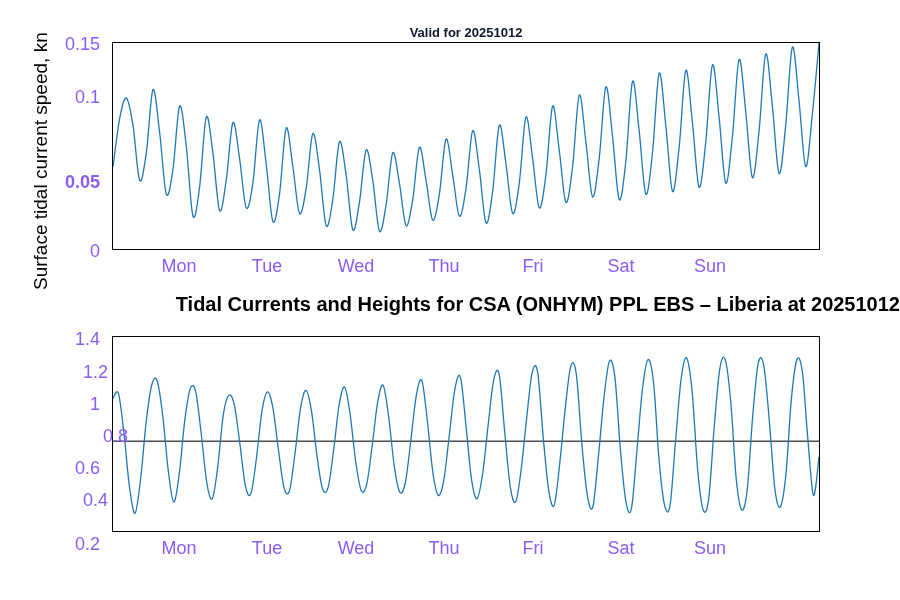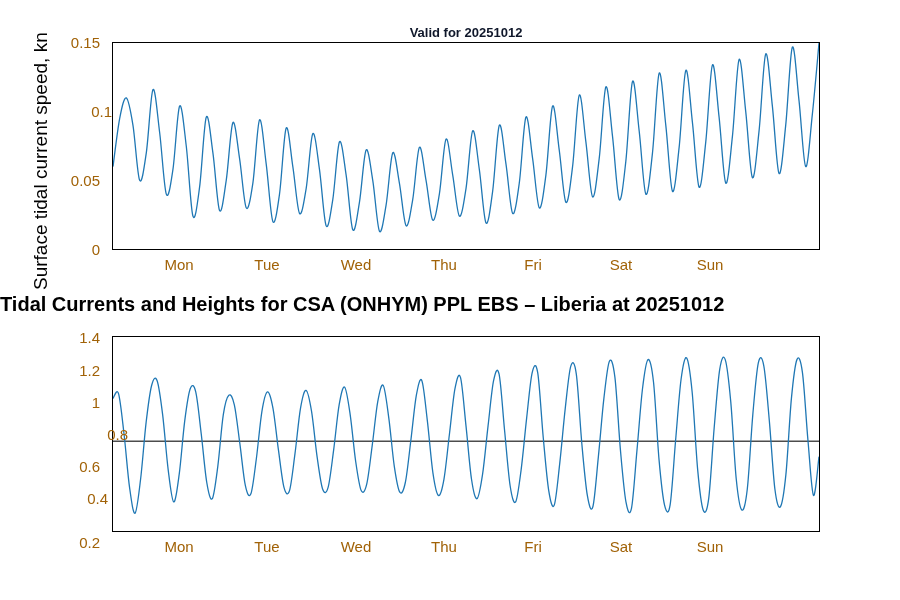--- a/index.html
+++ b/index.html
@@ -72,21 +72,21 @@
     left: 112px;
     top: 25px;
     width: 708px;
   }
 
   .super-title {
     position: absolute;
     left: 0px;
     top: 293px;
     width: 900px;
-    text-align: left;
+    text-align: right;
     font-weight: bold;
     font-size: 20px;
     color: #000000;
     white-space: nowrap;
     z-index: 5;
   }
 
   
   .ylabel {
     position: absolute;
@@ -97,22 +97,22 @@
     transform: rotate(-90deg);
   }
   #top-ylabel {
     left: 30px;
     top: 290px;
   }
 
   
   .tick-label {
     position: absolute;
-    font-size: 15px;
-    color: #a16207;
+    font-size: 18px;
+    color: #8b5cf6;
     white-space: nowrap;
   }
   .ytick-label {
     text-align: right;
     width: 100px;
   }
   .xtick-label {
     text-align: center;
     width: 80px;
   }
@@ -126,22 +126,22 @@
 
   <div class="ylabel" id="top-ylabel">Surface tidal current speed, kn</div>
 
   <div class="plot-box" id="top-plot-box">
     <svg class="plot-svg" id="top-svg" width="706" height="206" viewBox="0 0 706 206">
         <path d="M 0.00 123.60 C 1.11 115.59, 4.44 86.98, 6.66 75.53 C 8.88 64.09, 11.10 53.79, 13.32 54.93 C 15.54 56.08, 17.76 68.67, 19.98 82.40 C 22.20 96.13, 24.42 132.76, 26.64 137.33 C 28.86 141.91, 31.08 124.97, 33.30 109.87 C 35.52 94.76, 37.74 50.13, 39.96 46.69 C 42.18 43.26, 44.40 71.87, 46.62 89.27 C 48.84 106.66, 51.06 144.89, 53.28 151.07 C 55.50 157.25, 57.72 141.00, 59.94 126.35 C 62.16 111.70, 64.38 67.06, 66.60 63.17 C 68.82 59.28, 71.04 84.69, 73.26 103.00 C 75.48 121.31, 77.70 166.17, 79.92 173.04 C 82.14 179.91, 84.36 160.68, 86.58 144.20 C 88.81 127.72, 91.03 79.88, 93.25 74.16 C 95.47 68.44, 97.69 94.30, 99.91 109.87 C 102.13 125.43, 104.35 162.97, 106.57 167.55 C 108.79 172.12, 111.01 151.98, 113.23 137.33 C 115.45 122.68, 117.67 83.32, 119.89 79.65 C 122.11 75.99, 124.33 101.17, 126.55 115.36 C 128.77 129.55, 130.99 160.68, 133.21 164.80 C 135.43 168.92, 137.65 154.73, 139.87 140.08 C 142.09 125.43, 144.31 80.11, 146.53 76.91 C 148.75 73.70, 150.97 103.92, 153.19 120.85 C 155.41 137.79, 157.63 173.50, 159.85 178.53 C 162.07 183.57, 164.29 166.63, 166.51 151.07 C 168.73 135.50, 170.95 89.72, 173.17 85.15 C 175.39 80.57, 177.61 109.41, 179.83 123.60 C 182.05 137.79, 184.27 166.63, 186.49 170.29 C 188.71 173.96, 190.93 158.85, 193.15 145.57 C 195.37 132.30, 197.59 93.84, 199.81 90.64 C 202.03 87.44, 204.25 111.01, 206.47 126.35 C 208.69 141.68, 210.91 177.62, 213.13 182.65 C 215.35 187.69, 217.57 170.52, 219.79 156.56 C 222.01 142.60, 224.23 103.00, 226.45 98.88 C 228.67 94.76, 230.89 117.19, 233.11 131.84 C 235.33 146.49, 237.55 182.20, 239.77 186.77 C 241.99 191.35, 244.21 172.58, 246.43 159.31 C 248.65 146.03, 250.87 110.78, 253.09 107.12 C 255.31 103.46, 257.53 123.83, 259.75 137.33 C 261.97 150.84, 264.19 184.03, 266.42 188.15 C 268.64 192.27, 270.86 175.10, 273.08 162.05 C 275.30 149.01, 277.52 113.53, 279.74 109.87 C 281.96 106.20, 284.18 127.95, 286.40 140.08 C 288.62 152.21, 290.84 179.91, 293.06 182.65 C 295.28 185.40, 297.50 169.61, 299.72 156.56 C 301.94 143.51, 304.16 107.58, 306.38 104.37 C 308.60 101.17, 310.82 125.20, 313.04 137.33 C 315.26 149.46, 317.48 174.87, 319.70 177.16 C 321.92 179.45, 324.14 164.57, 326.36 151.07 C 328.58 137.56, 330.80 99.34, 333.02 96.13 C 335.24 92.93, 337.46 119.02, 339.68 131.84 C 341.90 144.66, 344.12 170.75, 346.34 173.04 C 348.56 175.33, 350.78 159.76, 353.00 145.57 C 355.22 131.38, 357.44 91.10, 359.66 87.89 C 361.88 84.69, 364.10 111.01, 366.32 126.35 C 368.54 141.68, 370.76 176.24, 372.98 179.91 C 375.20 183.57, 377.42 164.57, 379.64 148.32 C 381.86 132.07, 384.08 86.98, 386.30 82.40 C 388.52 77.82, 390.74 106.20, 392.96 120.85 C 395.18 135.50, 397.40 167.09, 399.62 170.29 C 401.84 173.50, 404.06 156.10, 406.28 140.08 C 408.50 124.06, 410.72 78.28, 412.94 74.16 C 415.16 70.04, 417.38 100.25, 419.60 115.36 C 421.82 130.47, 424.04 162.05, 426.26 164.80 C 428.48 167.55, 430.70 148.78, 432.92 131.84 C 435.14 114.90, 437.36 67.29, 439.58 63.17 C 441.81 59.05, 444.03 91.10, 446.25 107.12 C 448.47 123.14, 450.69 156.56, 452.91 159.31 C 455.13 162.05, 457.35 141.45, 459.57 123.60 C 461.79 105.75, 464.01 56.31, 466.23 52.19 C 468.45 48.07, 470.67 81.94, 472.89 98.88 C 475.11 115.82, 477.33 151.07, 479.55 153.81 C 481.77 156.56, 483.99 133.67, 486.21 115.36 C 488.43 97.05, 490.65 47.61, 492.87 43.95 C 495.09 40.28, 497.31 74.62, 499.53 93.39 C 501.75 112.16, 503.97 152.44, 506.19 156.56 C 508.41 160.68, 510.63 137.79, 512.85 118.11 C 515.07 98.42, 517.29 43.49, 519.51 38.45 C 521.73 33.42, 523.95 69.12, 526.17 87.89 C 528.39 106.66, 530.61 147.40, 532.83 151.07 C 535.05 154.73, 537.27 130.01, 539.49 109.87 C 541.71 89.72, 543.93 34.79, 546.15 30.21 C 548.37 25.64, 550.59 62.72, 552.81 82.40 C 555.03 102.08, 557.25 144.66, 559.47 148.32 C 561.69 151.98, 563.91 124.52, 566.13 104.37 C 568.35 84.23, 570.57 31.59, 572.79 27.47 C 575.01 23.35, 577.23 60.20, 579.45 79.65 C 581.67 99.11, 583.89 141.00, 586.11 144.20 C 588.33 147.40, 590.55 119.25, 592.77 98.88 C 594.99 78.51, 597.21 26.09, 599.43 21.97 C 601.65 17.85, 603.87 54.48, 606.09 74.16 C 608.31 93.84, 610.53 136.88, 612.75 140.08 C 614.97 143.28, 617.19 113.99, 619.42 93.39 C 621.64 72.79, 623.86 20.60, 626.08 16.48 C 628.30 12.36, 630.52 48.98, 632.74 68.67 C 634.96 88.35, 637.18 131.38, 639.40 134.59 C 641.62 137.79, 643.84 108.49, 646.06 87.89 C 648.28 67.29, 650.50 15.11, 652.72 10.99 C 654.94 6.87, 657.16 43.26, 659.38 63.17 C 661.60 83.09, 663.82 127.26, 666.04 130.47 C 668.26 133.67, 670.48 103.46, 672.70 82.40 C 674.92 61.34, 677.14 8.24, 679.36 4.12 C 681.58 0.00, 683.80 37.77, 686.02 57.68 C 688.24 77.59, 690.46 121.31, 692.68 123.60 C 694.90 125.89, 697.12 92.01, 699.34 71.41 C 701.56 50.81, 704.89 11.90, 706.00 0.00" fill="none" stroke="#1f77b4" stroke-width="1.3" stroke-linejoin="round"></path>
       </svg>
   </div>
 
   <div class="tick-label ytick-label" style="left:0px; top:241px;">0</div>
-  <div class="tick-label ytick-label" style="left:0px; top:172px;">0.05</div>
-  <div class="tick-label ytick-label" style="left:0px; top:103px;margin-left:12px;">0.1</div>
+  <div class="tick-label ytick-label" style="left:0px; top:172px;font-weight:bold;">0.05</div>
+  <div class="tick-label ytick-label" style="left:0px; top:87px;">0.1</div>
   <div class="tick-label ytick-label" style="left:0px; top:34px;">0.15</div>
 
   <div class="tick-label xtick-label" style="left:139px; top:256px;">Mon</div>
   <div class="tick-label xtick-label" style="left:227px; top:256px;">Tue</div>
   <div class="tick-label xtick-label" style="left:316px; top:256px;">Wed</div>
   <div class="tick-label xtick-label" style="left:404px; top:256px;">Thu</div>
   <div class="tick-label xtick-label" style="left:493px; top:256px;">Fri</div>
   <div class="tick-label xtick-label" style="left:581px; top:256px;">Sat</div>
   <div class="tick-label xtick-label" style="left:670px; top:256px;">Sun</div>
 </div>
@@ -155,21 +155,21 @@
         <line x1="0" x2="706" y1="104.28" y2="104.28" stroke="#4d4d4d" stroke-width="1.6"></line>
         <path d="M 0.00 61.43 C 0.92 60.62, 3.68 50.66, 5.52 56.58 C 7.35 62.51, 9.19 81.37, 11.03 97.00 C 12.87 112.63, 14.71 137.15, 16.55 150.35 C 18.39 163.55, 20.22 177.56, 22.06 176.22 C 23.90 174.87, 25.74 157.36, 27.58 142.27 C 29.42 127.18, 31.26 101.31, 33.09 85.68 C 34.93 70.06, 36.77 55.51, 38.61 48.50 C 40.45 41.49, 42.29 38.80, 44.13 43.65 C 45.96 48.50, 47.80 62.78, 49.64 77.60 C 51.48 92.42, 53.32 118.02, 55.16 132.57 C 56.99 147.12, 58.83 164.09, 60.67 164.90 C 62.51 165.71, 64.35 150.89, 66.19 137.42 C 68.03 123.94, 69.86 98.35, 71.70 84.07 C 73.54 69.79, 75.38 56.58, 77.22 51.73 C 79.06 46.88, 80.90 47.42, 82.73 54.97 C 84.57 62.51, 86.41 81.91, 88.25 97.00 C 90.09 112.09, 91.93 134.72, 93.77 145.50 C 95.60 156.28, 97.44 164.36, 99.28 161.67 C 101.12 158.97, 102.96 143.34, 104.80 129.33 C 106.64 115.32, 108.47 89.46, 110.31 77.60 C 112.15 65.74, 113.99 59.82, 115.83 58.20 C 117.67 56.58, 119.51 59.82, 121.34 67.90 C 123.18 75.98, 125.02 93.23, 126.86 106.70 C 128.70 120.17, 130.54 140.38, 132.38 148.73 C 134.21 157.09, 136.05 161.40, 137.89 156.82 C 139.73 152.24, 141.57 134.99, 143.41 121.25 C 145.24 107.51, 147.08 85.41, 148.92 74.37 C 150.76 63.32, 152.60 55.51, 154.44 54.97 C 156.28 54.43, 158.11 61.43, 159.95 71.13 C 161.79 80.83, 163.63 99.96, 165.47 113.17 C 167.31 126.37, 169.15 143.61, 170.98 150.35 C 172.82 157.09, 174.66 159.24, 176.50 153.58 C 178.34 147.92, 180.18 130.14, 182.02 116.40 C 183.85 102.66, 185.69 81.64, 187.53 71.13 C 189.37 60.62, 191.21 52.81, 193.05 53.35 C 194.89 53.89, 196.72 63.32, 198.56 74.37 C 200.40 85.41, 202.24 106.70, 204.08 119.63 C 205.92 132.57, 207.76 146.85, 209.59 151.97 C 211.43 157.09, 213.27 156.82, 215.11 150.35 C 216.95 143.88, 218.79 126.91, 220.63 113.17 C 222.46 99.43, 224.30 78.41, 226.14 67.90 C 227.98 57.39, 229.82 48.50, 231.66 50.12 C 233.49 51.73, 235.33 65.21, 237.17 77.60 C 239.01 89.99, 240.85 111.82, 242.69 124.48 C 244.53 137.15, 246.36 149.81, 248.20 153.58 C 250.04 157.36, 251.88 154.66, 253.72 147.12 C 255.56 139.57, 257.40 122.06, 259.23 108.32 C 261.07 94.57, 262.91 74.64, 264.75 64.67 C 266.59 54.70, 268.43 45.81, 270.27 48.50 C 272.10 51.19, 273.94 67.36, 275.78 80.83 C 277.62 94.31, 279.46 116.94, 281.30 129.33 C 283.14 141.73, 284.97 152.51, 286.81 155.20 C 288.65 157.89, 290.49 154.12, 292.33 145.50 C 294.17 136.88, 296.01 118.02, 297.84 103.47 C 299.68 88.92, 301.52 68.17, 303.36 58.20 C 305.20 48.23, 307.04 39.34, 308.88 43.65 C 310.71 47.96, 312.55 68.71, 314.39 84.07 C 316.23 99.42, 318.07 123.41, 319.91 135.80 C 321.74 148.19, 323.58 157.36, 325.42 158.43 C 327.26 159.51, 329.10 152.51, 330.94 142.27 C 332.78 132.03, 334.61 112.09, 336.45 97.00 C 338.29 81.91, 340.13 61.16, 341.97 51.73 C 343.81 42.30, 345.65 34.22, 347.48 40.42 C 349.32 46.61, 351.16 71.94, 353.00 88.92 C 354.84 105.89, 356.68 130.14, 358.52 142.27 C 360.35 154.39, 362.19 162.47, 364.03 161.67 C 365.87 160.86, 367.71 149.54, 369.55 137.42 C 371.39 125.29, 373.22 104.54, 375.06 88.92 C 376.90 73.29, 378.74 52.27, 380.58 43.65 C 382.42 35.03, 384.26 28.83, 386.09 37.18 C 387.93 45.54, 389.77 75.18, 391.61 93.77 C 393.45 112.36, 395.29 136.88, 397.13 148.73 C 398.96 160.59, 400.80 167.59, 402.64 164.90 C 404.48 162.21, 406.32 146.58, 408.16 132.57 C 409.99 118.56, 411.83 97.00, 413.67 80.83 C 415.51 64.67, 417.35 43.11, 419.19 35.57 C 421.03 28.02, 422.86 24.79, 424.70 35.57 C 426.54 46.34, 428.38 80.56, 430.22 100.23 C 432.06 119.90, 433.90 142.27, 435.73 153.58 C 437.57 164.90, 439.41 172.71, 441.25 168.13 C 443.09 163.55, 444.93 142.27, 446.77 126.10 C 448.60 109.93, 450.44 87.30, 452.28 71.13 C 454.12 54.97, 455.96 34.76, 457.80 29.10 C 459.64 23.44, 461.47 24.25, 463.31 37.18 C 465.15 50.12, 466.99 86.49, 468.83 106.70 C 470.67 126.91, 472.51 147.93, 474.34 158.43 C 476.18 168.94, 478.02 176.22, 479.86 169.75 C 481.70 163.28, 483.54 137.69, 485.38 119.63 C 487.21 101.58, 489.05 77.33, 490.89 61.43 C 492.73 45.54, 494.57 27.75, 496.41 24.25 C 498.24 20.75, 500.08 25.60, 501.92 40.42 C 503.76 55.24, 505.60 92.42, 507.44 113.17 C 509.28 133.91, 511.11 155.20, 512.95 164.90 C 514.79 174.60, 516.63 179.99, 518.47 171.37 C 520.31 162.74, 522.15 133.11, 523.98 113.17 C 525.82 93.23, 527.66 66.82, 529.50 51.73 C 531.34 36.64, 533.18 23.71, 535.02 22.63 C 536.85 21.56, 538.69 28.56, 540.53 45.27 C 542.37 61.97, 544.21 102.39, 546.05 122.87 C 547.89 143.34, 549.72 160.59, 551.56 168.13 C 553.40 175.68, 555.24 178.91, 557.08 168.13 C 558.92 157.36, 560.76 124.48, 562.59 103.47 C 564.43 82.45, 566.27 55.77, 568.11 42.03 C 569.95 28.29, 571.79 18.86, 573.63 21.02 C 575.46 23.17, 577.30 36.37, 579.14 54.97 C 580.98 73.56, 582.82 112.90, 584.66 132.57 C 586.49 152.24, 588.33 168.13, 590.17 172.98 C 592.01 177.83, 593.85 175.41, 595.69 161.67 C 597.53 147.92, 599.36 112.09, 601.20 90.53 C 603.04 68.98, 604.88 43.65, 606.72 32.33 C 608.56 21.02, 610.40 17.24, 612.23 22.63 C 614.07 28.02, 615.91 44.73, 617.75 64.67 C 619.59 84.61, 621.43 124.21, 623.27 142.27 C 625.10 160.32, 626.94 171.37, 628.78 172.98 C 630.62 174.60, 632.46 167.86, 634.30 151.97 C 636.14 136.07, 637.97 98.62, 639.81 77.60 C 641.65 56.58, 643.49 33.95, 645.33 25.87 C 647.17 17.78, 649.01 19.40, 650.84 29.10 C 652.68 38.80, 654.52 63.59, 656.36 84.07 C 658.20 104.54, 660.04 137.69, 661.88 151.97 C 663.71 166.25, 665.55 172.18, 667.39 169.75 C 669.23 167.32, 671.07 155.47, 672.91 137.42 C 674.74 119.36, 676.58 80.56, 678.42 61.43 C 680.26 42.30, 682.10 26.94, 683.94 22.63 C 685.78 18.32, 687.61 22.09, 689.45 35.57 C 691.29 49.04, 693.13 82.99, 694.97 103.47 C 696.81 123.94, 698.65 155.74, 700.48 158.43 C 702.32 161.13, 705.08 126.10, 706.00 119.63" fill="none" stroke="#1f77b4" stroke-width="1.3" stroke-linejoin="round"></path>
       </svg>
   </div>
 
   <div class="tick-label ytick-label" style="left:0px; top:222px;margin-top:12px;">0.2</div>
   <div class="tick-label ytick-label" style="left:0px; top:190px;padding-left:8px;">0.4</div>
   <div class="tick-label ytick-label" style="left:0px; top:158px;">0.6</div>
   <div class="tick-label ytick-label" style="left:0px; top:126px;padding-left:28px;">0.8</div>
   <div class="tick-label ytick-label" style="left:0px; top:94px;">1</div>
-  <div class="tick-label ytick-label" style="left:0px; top:62px;">1.2</div>
+  <div class="tick-label ytick-label" style="left:0px; top:62px;padding-left:8px;">1.2</div>
   <div class="tick-label ytick-label" style="left:0px; top:29px;">1.4</div>
 
   <div class="tick-label xtick-label" style="left:139px; top:238px;">Mon</div>
   <div class="tick-label xtick-label" style="left:227px; top:238px;">Tue</div>
   <div class="tick-label xtick-label" style="left:316px; top:238px;">Wed</div>
   <div class="tick-label xtick-label" style="left:404px; top:238px;">Thu</div>
   <div class="tick-label xtick-label" style="left:493px; top:238px;">Fri</div>
   <div class="tick-label xtick-label" style="left:581px; top:238px;">Sat</div>
   <div class="tick-label xtick-label" style="left:670px; top:238px;">Sun</div>
 </div>

